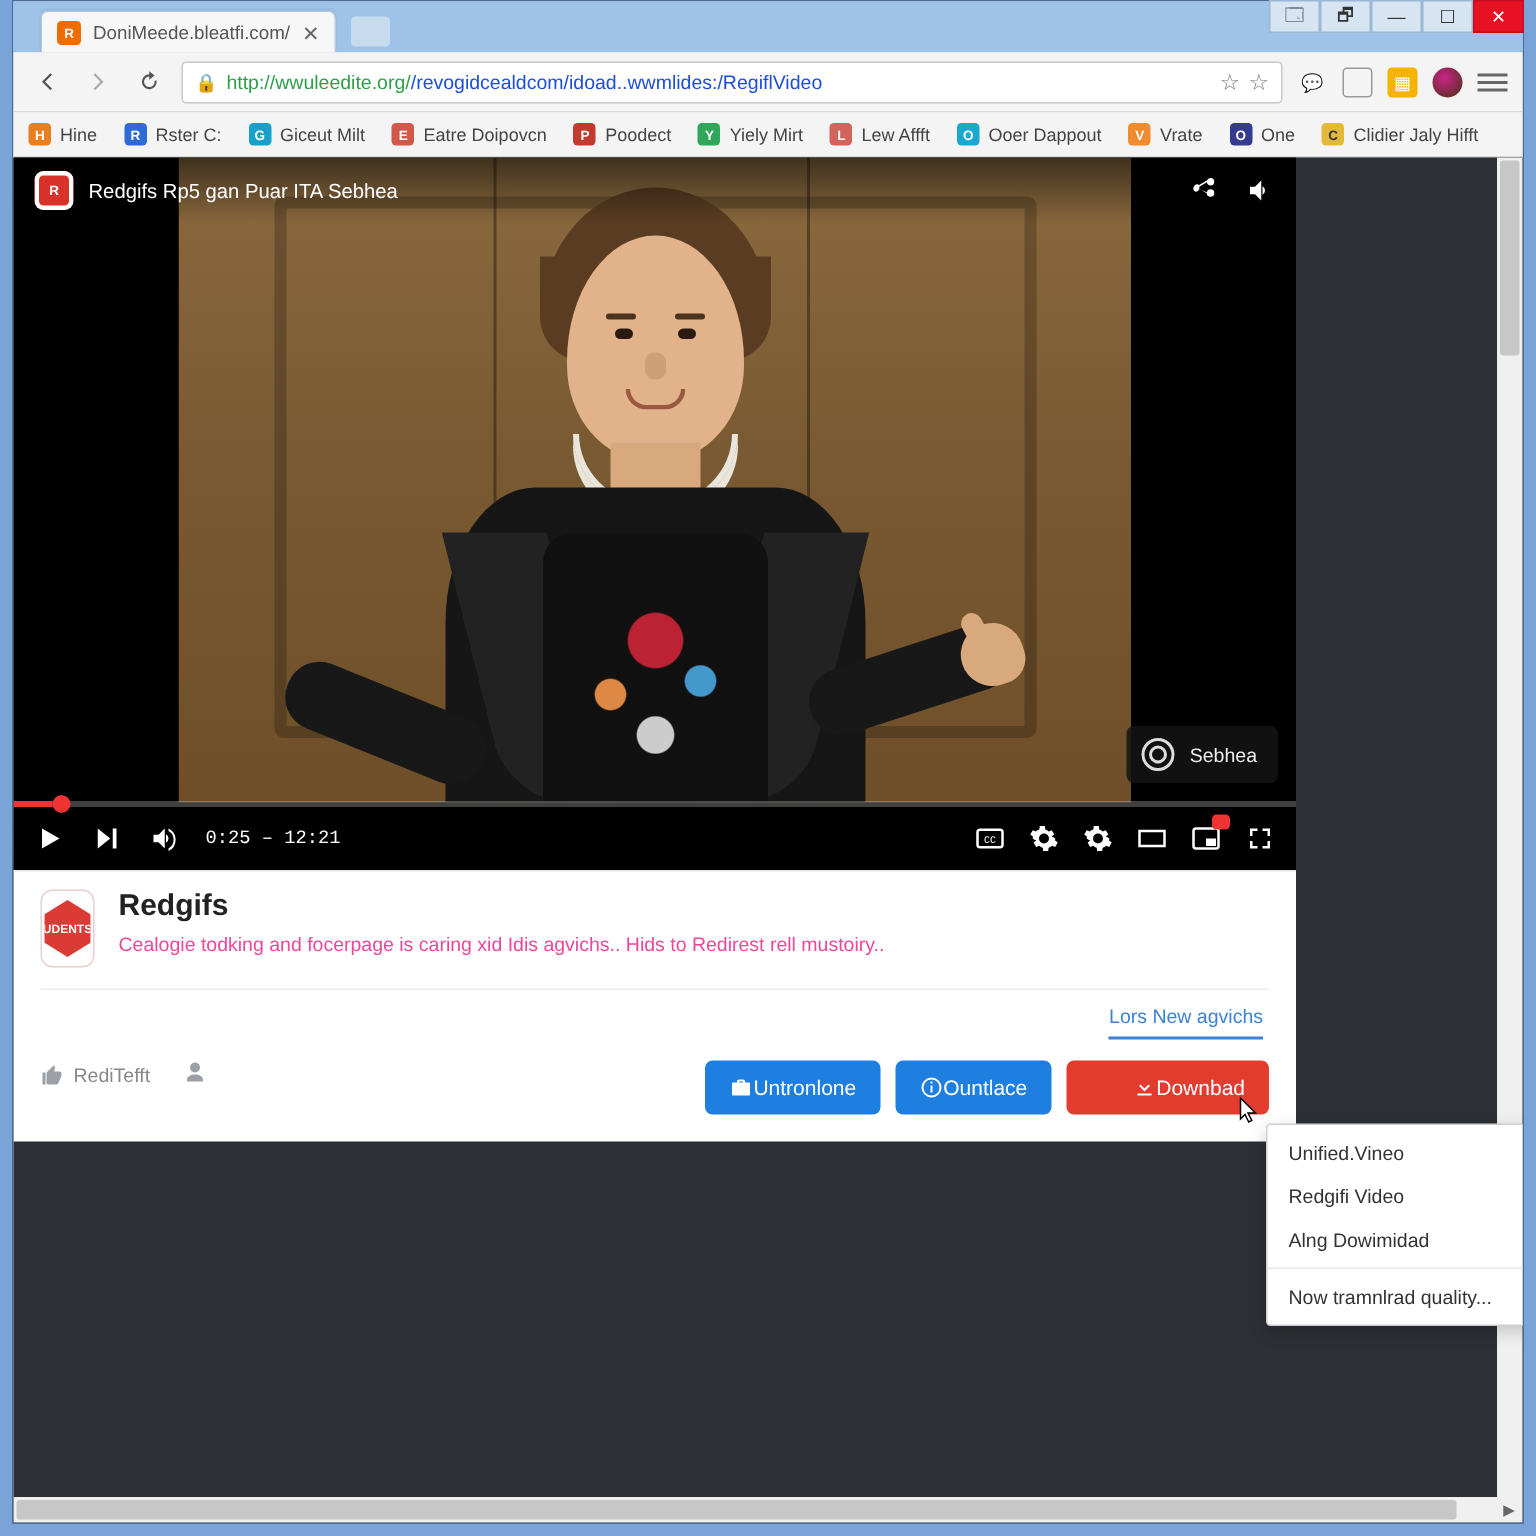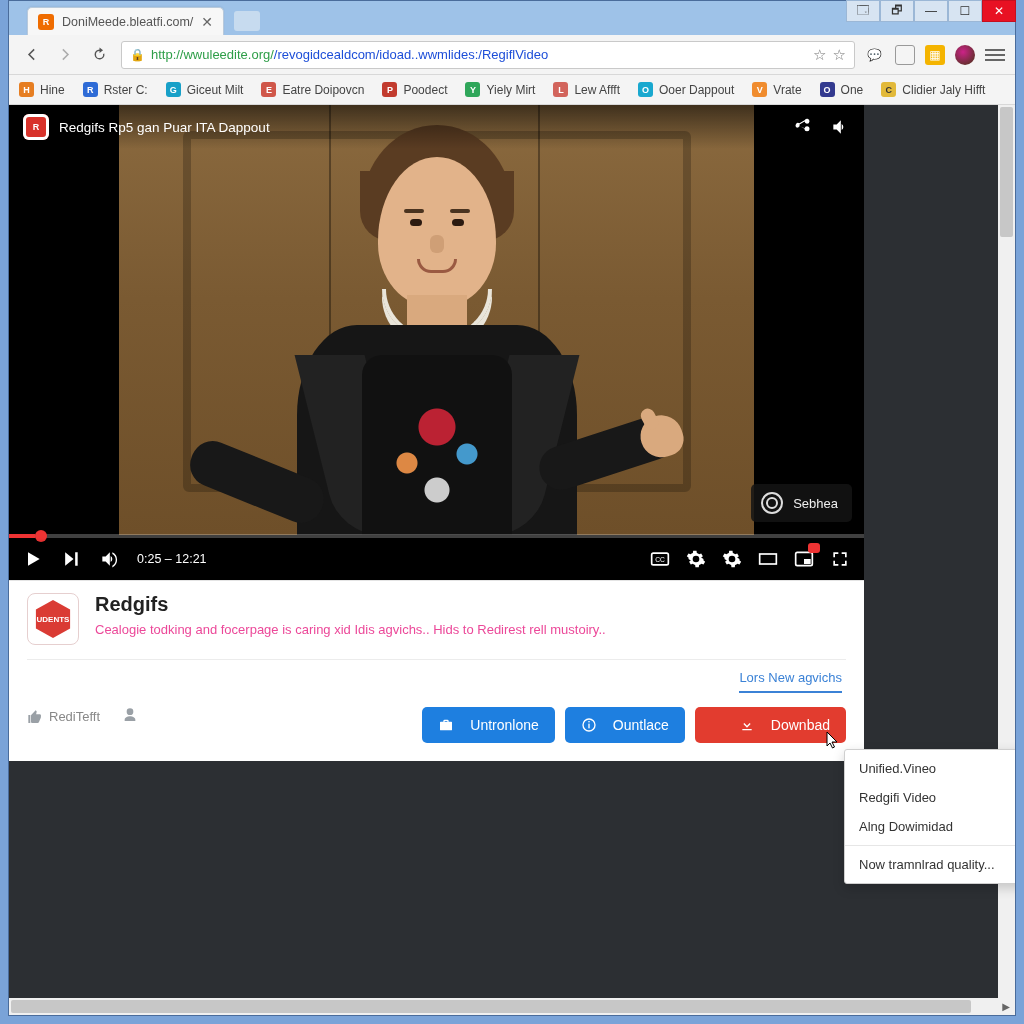--- a/index.html
+++ b/index.html
@@ -345,20 +345,21 @@
     position:absolute; left:3%; top:-4px;
     width:12px; height:12px; background:#e33; border-radius:50%;
   }
 
   .controls{
     position:absolute; left:0; right:0; bottom:0; height:42px;
     display:flex; align-items:center; gap:18px;
     padding:0 14px; color:#fff;
     background:linear-gradient(rgba(0,0,0,0), rgba(0,0,0,.7));
     font-size:12.5px;
+    font-family:Liberation Mono, monospace;
   }
   .ctrl-ico{ width:20px; height:20px; display:flex; align-items:center; justify-content:center;}
   .ctrl-ico svg{ width:20px; height:20px; fill:#fff; }
   .controls .right{ margin-left:auto; display:flex; gap:16px; align-items:center; }
   .badge-dot{ position:relative; }
   .badge-dot::after{
     content:""; position:absolute; right:-6px; top:-6px;
     width:12px; height:10px; background:#e33; border-radius:3px;
   }
 
@@ -369,21 +370,21 @@
     background:#fff;
     border-top:1px solid #e4e4e4;
     padding:12px 18px 18px 18px;
   }
   .card-header{
     display:flex; gap:16px; align-items:flex-start;
     border-bottom:1px solid #ececec;
     padding-bottom:14px;
   }
   .channel-badge{
-    width:52px; height:52px;
+    width:36px; height:52px;
     background:#fff; border:1px solid #e6cfcf; border-radius:8px;
     display:flex; align-items:center; justify-content:center;
   }
   .channel-badge-inner{
     width:38px; height:38px; background:#da3b34; color:#fff;
     border-radius:5px;
     display:flex; align-items:center; justify-content:center;
     font-size:8px; font-weight:bold;
     clip-path: polygon(50% 0, 95% 25%, 95% 75%, 50% 100%, 5% 75%, 5% 25%);
   }
@@ -398,21 +399,21 @@
   .lots-link{ color:#3b82d6; font-size:13px; margin-left:auto; margin-right:4px;
               border-bottom:2px solid #3b82d6; padding-bottom:6px;}
 
   .btn-row{
     display:flex; gap:10px; margin-top:14px; justify-content:flex-end;
   }
   .btn{
     height:36px; padding:0 16px;
     border-radius:5px;
     font-size:14px; font-weight:500;
-    display:flex; align-items:center; gap:16px;
+    display:flex; align-items:center; gap:0;
     color:#fff;
   }
   .btn.blue{ background:#1e7fe0; }
   .btn.blue2{ background:#1e7fe0; }
   .btn.red { background:#e23c2f;padding-left:44px; }
   .btn .bi{ width:16px; height:16px; display:flex; align-items:center; justify-content:center;}
 
   .like-row{
     position:absolute; left:18px; top:126px;
     display:flex; align-items:center; gap:22px;
@@ -575,21 +576,21 @@
             <div class="tee"></div>
             <div class="arm-l"></div>
             <div class="arm-r">
                 <div class="hand-r"></div>
               </div>
           </div>
         </div>
 
         <div class="video-header">
           <div class="vh-logo">R</div>
-          <span>Redgifs Rp5 gan Puar ITA Dappout</span>
+          <span>Redgifs Rp5 gan Puar ITA Sebhea</span>
           <div class="vh-right">
             <div class="vh-ico">
               <svg viewBox="0 0 24 24">
                   <path fill="#fff" d="M18 8a3 3 0 1 0-2.83-4H15L8.9 7.55A3 3 0 1 0 6 13a3 3 0 0 0 2.9-2.45L15 14.1V14a3 3 0 1 0 3-3 3 3 0 0 0-2.9 2.45L9 10.9V11a3 3 0 0 0 0-2l6.1-3.55A3 3 0 0 0 18 8z"></path>
                 </svg>
             </div>
             <div class="vh-ico">
               <svg viewBox="0 0 24 24">
                   <path fill="#fff" d="M4 9v6h4l5 5V4L8 9H4zm12 3a4 4 0 0 0-2-3.46v6.92A4 4 0 0 0 16 12z"></path>
                 </svg>

